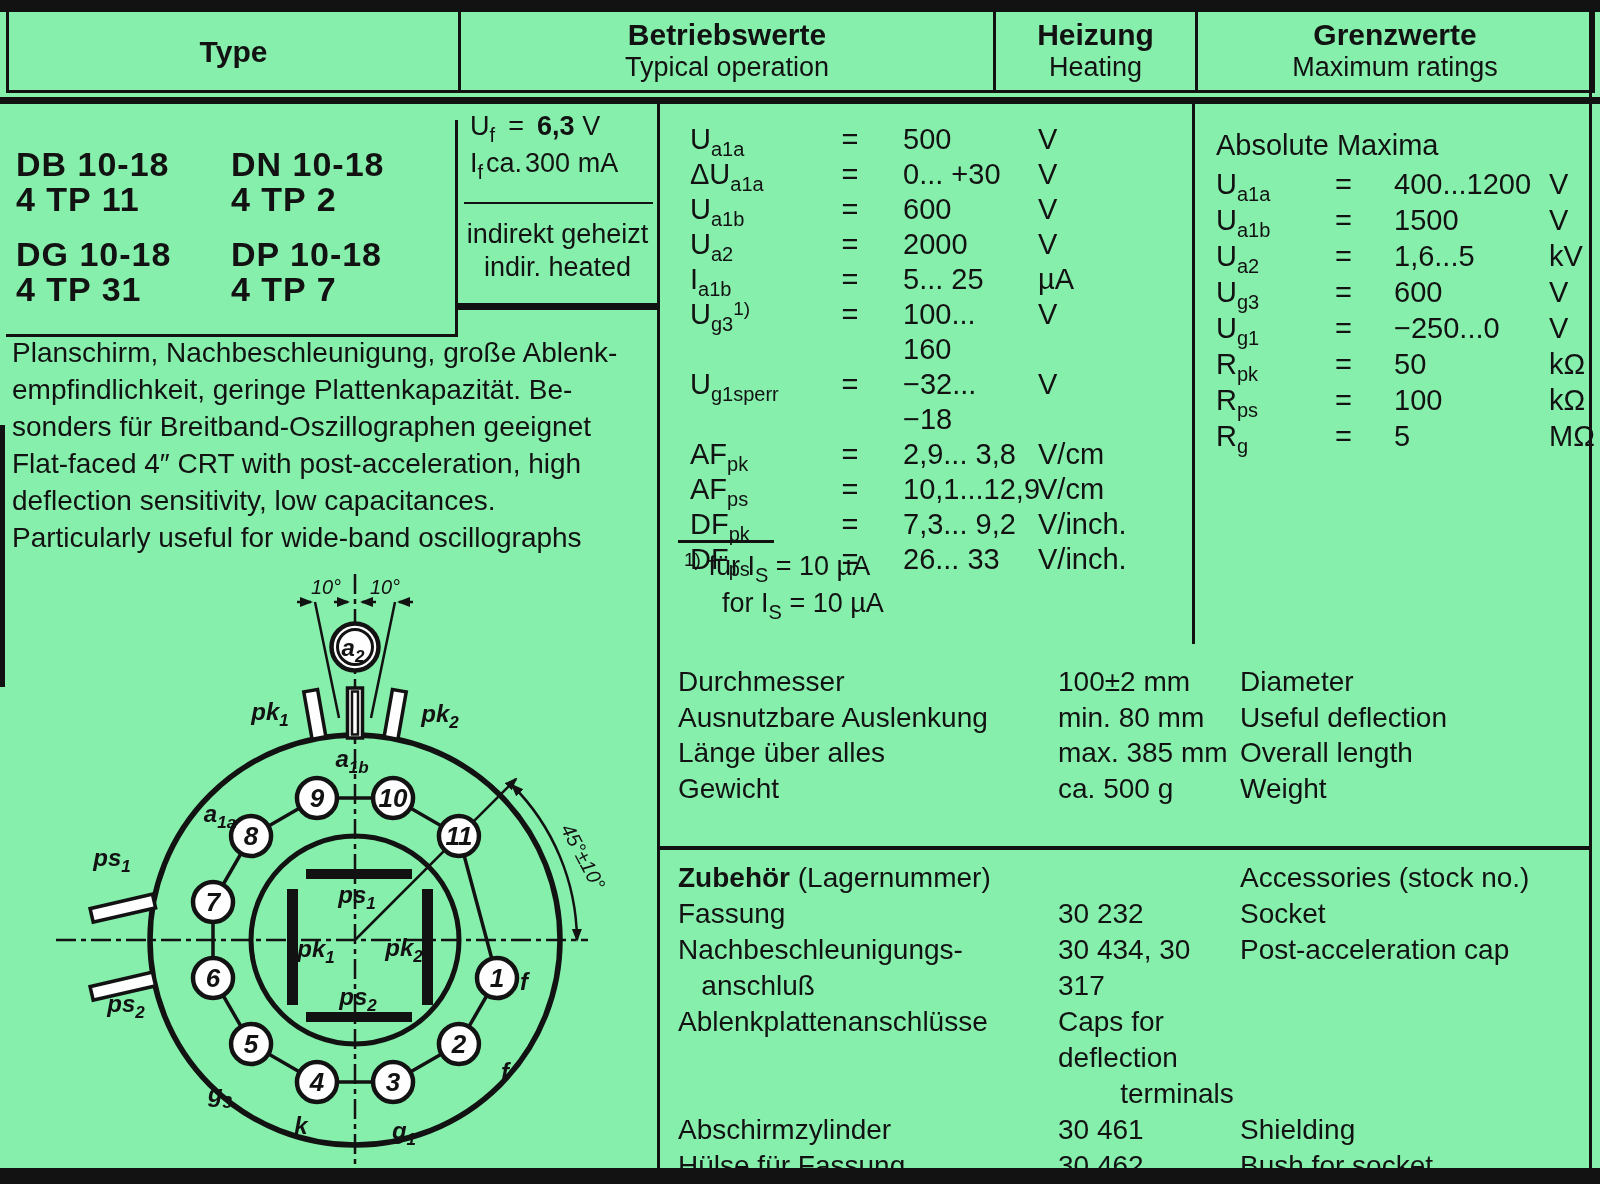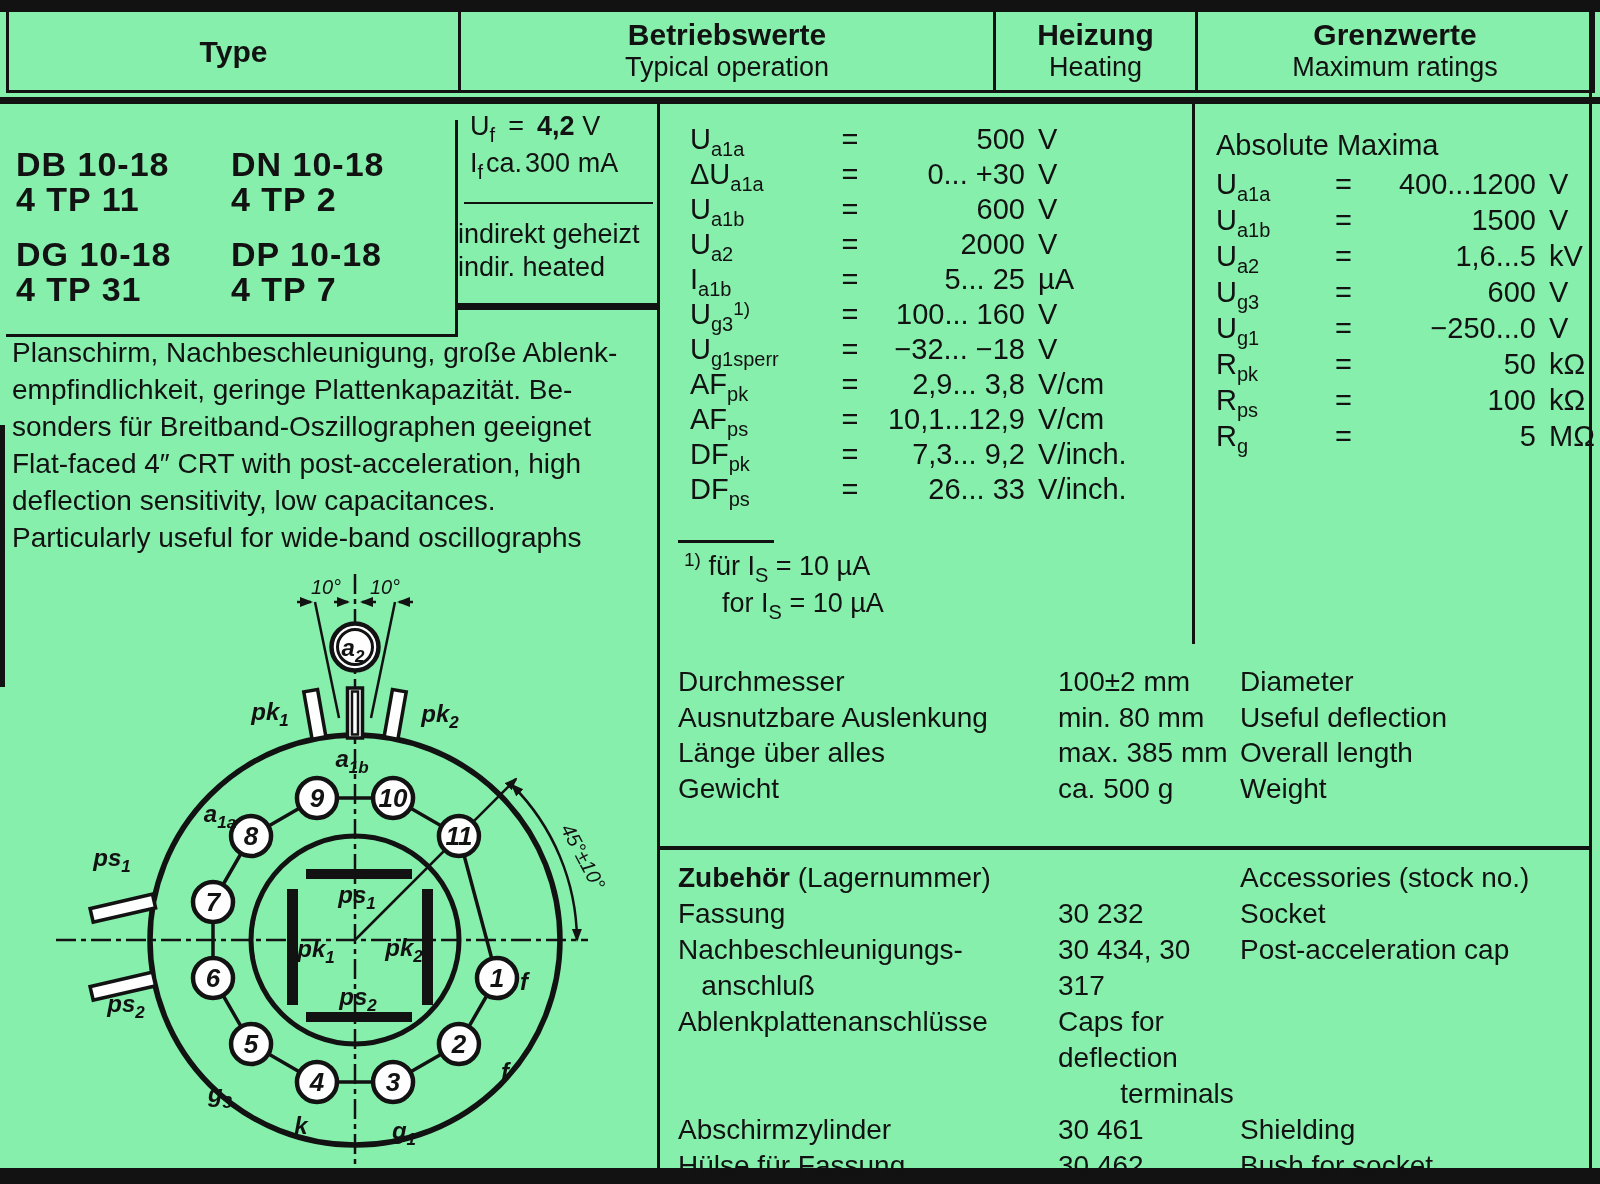--- a/index.html
+++ b/index.html
@@ -26,31 +26,31 @@
             border-right:3px solid #121212;border-bottom:3px solid #121212;margin-top:16px;}
   .type-grid{display:grid;grid-template-columns:215px 1fr;row-gap:20px;padding:26px 0 0 10px;}
   .type-name{font-weight:bold;font-size:34px;line-height:37px;letter-spacing:1px;}
   .type-code{font-weight:bold;font-size:34px;line-height:33px;letter-spacing:1px;}
   
   .heat-box{position:absolute;left:458px;top:104px;width:199px;height:195px;
             border-bottom:7px solid #121212;padding-top:4px;}
   .heat-line{font-size:27px;line-height:37px;padding-left:12px;}
   .heat-line .heq{display:inline-block;min-width:42px;text-align:center;}
   .heat-rule{margin:20px 4px 14px 6px;height:2px;background:#121212;}
-  .heat-note{font-size:27px;line-height:33px;}
+  .heat-note{font-size:27px;line-height:33px;text-align:center;}
   sub{font-size:20px;line-height:0;vertical-align:-7px;}
   sup{font-size:19px;line-height:0;vertical-align:9px;}
   
   .desc{position:absolute;left:12px;top:334px;width:650px;font-size:28px;line-height:37px;white-space:pre-line;}
   .desc-en{top:445px;}
   
   .op-block{position:absolute;left:690px;top:122px;width:500px;}
   .op-row{display:grid;grid-template-columns:130px 60px 145px auto;line-height:35px;font-size:29px;}
   .op-row .eq{text-align:center;}
-  .op-row .val{text-align:right;}
+  .op-row .val{text-align:left;margin-left:23px;}
   .op-row .unit{padding-left:13px;}
   .lim-block{position:absolute;left:1216px;top:126px;width:375px;}
   .lim-title{font-size:29px;line-height:38px;margin-bottom:2px;}
   .lim-block .op-row{grid-template-columns:100px 55px 165px auto;line-height:36px;}
   .fn-rule{position:absolute;left:678px;top:540px;width:96px;height:3px;background:#121212;}
   .footnote{position:absolute;left:684px;top:548px;font-size:27px;line-height:37px;}
   .fn-line2{margin-left:38px;}
   
   .dims-block{position:absolute;left:678px;top:664px;width:916px;}
   .dim-row{display:grid;grid-template-columns:380px 182px auto;line-height:35.5px;font-size:28px;}
@@ -132,21 +132,21 @@
 
         <div class="type-item">
           <div class="type-name">DP 10-18</div>
           <div class="type-code">4 TP 7</div>
         </div>
       </div>
   </div>
 
   <div class="heat-box">
     <div class="heat-line">
-      <span>U</span><sub>f</sub><span class="heq">=</span><b>4,2</b>&nbsp;<span>V</span>
+      <span>U</span><sub>f</sub><span class="heq">=</span><b>6,3</b>&nbsp;<span>V</span>
     </div>
     <div class="heat-line">
       <span>I</span><sub>f</sub><span class="heq">ca.</span><span>300</span>&nbsp;<span>mA</span>
     </div>
     <div class="heat-rule"></div>
     <div class="heat-note">indirekt geheizt</div>
     <div class="heat-note">indir. heated</div>
   </div>
 
   <div class="desc">Planschirm, Nachbeschleunigung, große Ablenk-

